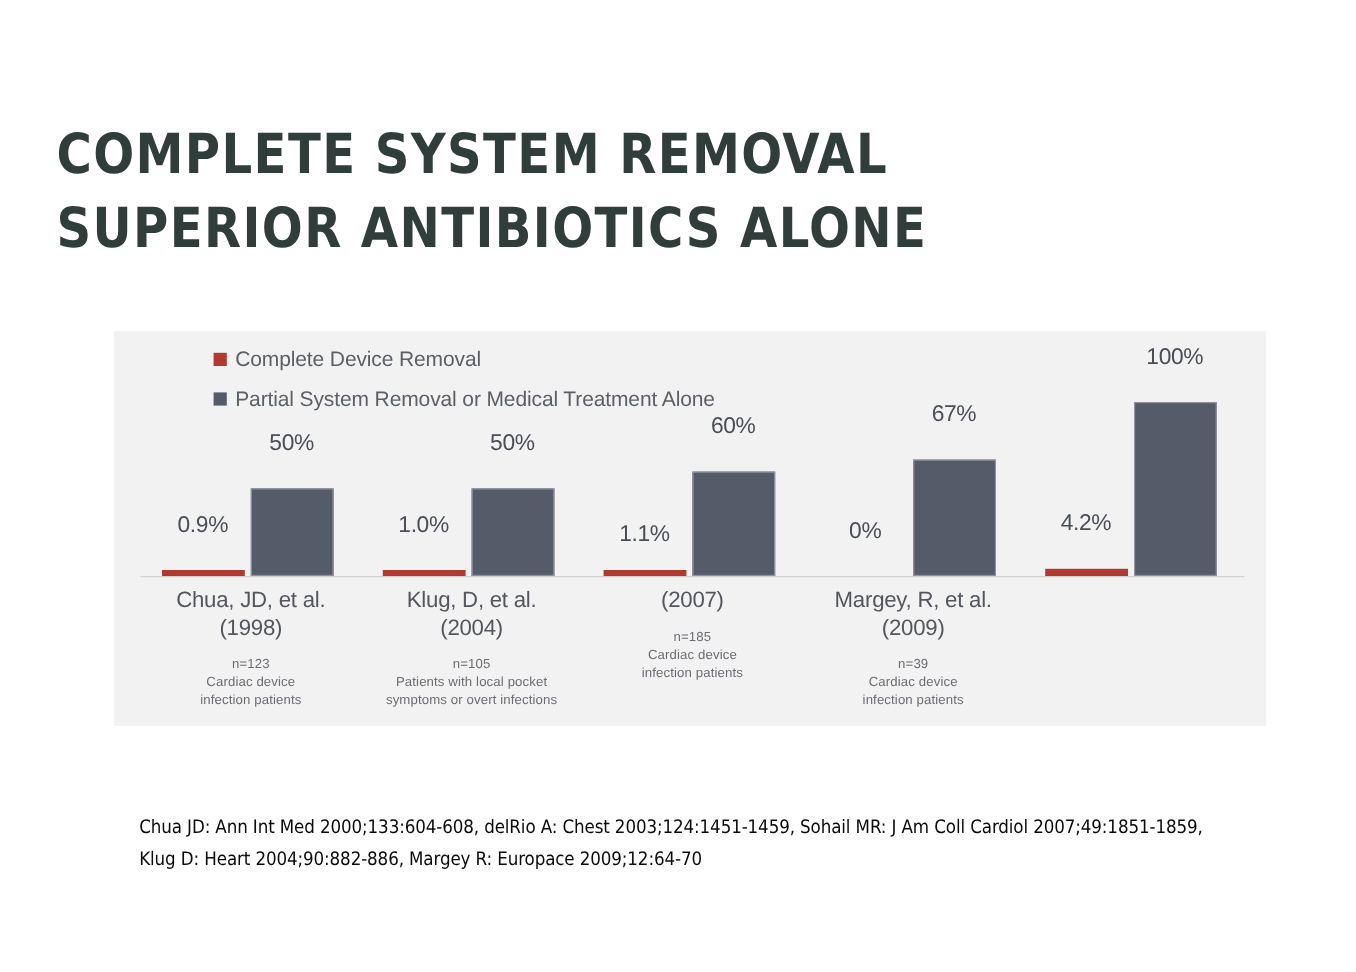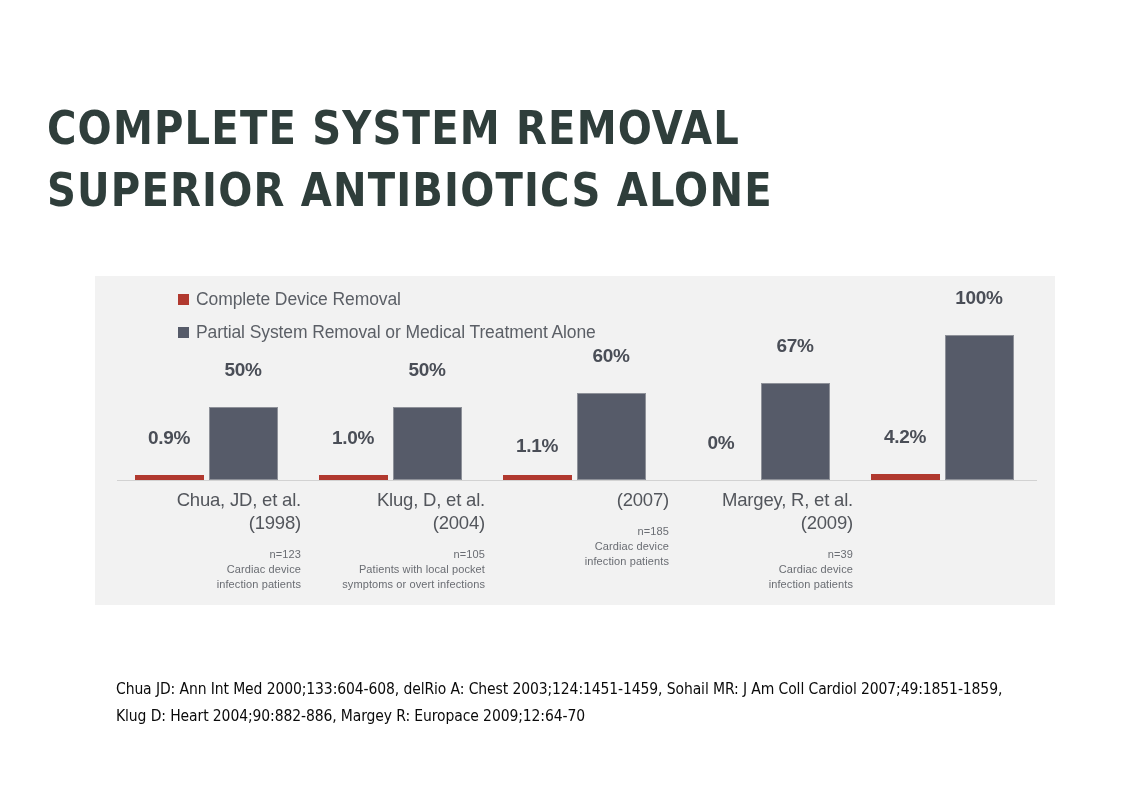--- a/index.html
+++ b/index.html
@@ -113,21 +113,21 @@
     width: 69px;
     left: 18px;
     bottom: 125px;
     background: #b1392f;
     box-sizing: border-box;
   }
 
   .val-label {
     position: absolute;
     font-size: 19px;
-    font-weight: 700;
+    font-weight: 400;
     color: #4a4e57;
     white-space: nowrap;
     text-align: center;
     width: 90px;
     letter-spacing: -0.3px;
   }
   .val-label.gray-val {
     left: 81px;
     transform: translateY(-100%);
   }
@@ -135,21 +135,21 @@
     left: 7px;
     transform: translateY(-100%);
   }
 
   
   .cat-block {
     position: absolute;
     top: 212px;
     left: 0;
     width: 184px;
-    text-align: right;
+    text-align: center;
   }
   .cat-title {
     font-size: 18.5px;
     color: #53565c;
     line-height: 23px;
     letter-spacing: -0.2px;
   }
   .cat-sub {
     margin-top: 13px;
     font-size: 11px;

